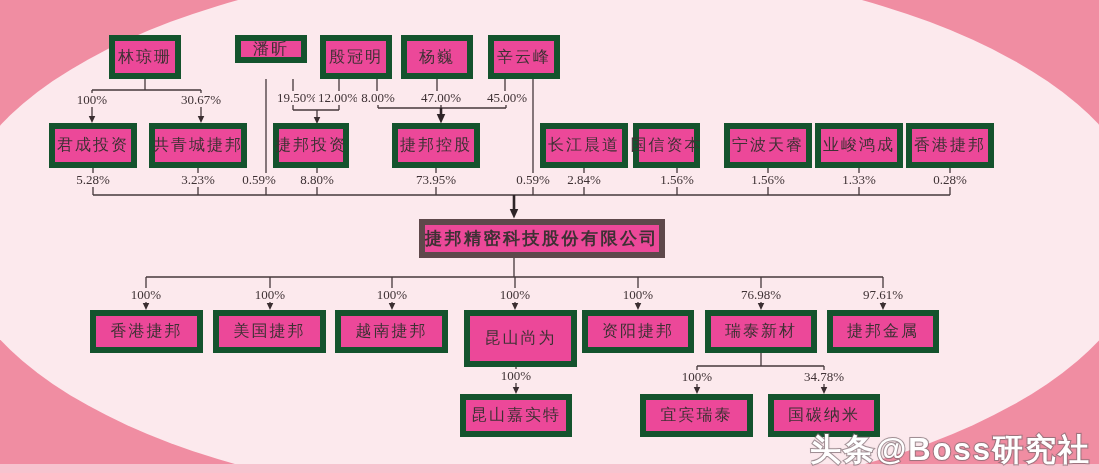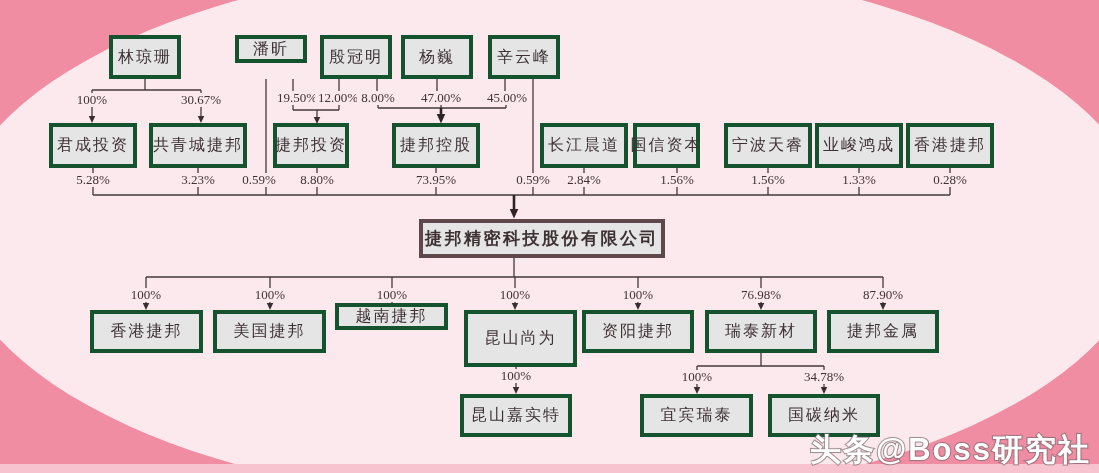--- a/index.html
+++ b/index.html
@@ -19,22 +19,22 @@
   }
   #bottom-strip{
     position:absolute;
     left:0;bottom:0;width:1099px;height:9px;
     background:#F7C3CF;
   }
   #lines{position:absolute;left:0;top:0;}
   .box{
     position:absolute;
     box-sizing:border-box;
-    border:4px solid #14532d;
-    background:#e5e5e5;
+    border:6px solid #14532d;
+    background:#ec4899;
     display:flex;align-items:center;justify-content:center;
     font-size:16px;color:#3E3134;
     letter-spacing:2px;
     white-space:nowrap;
   }
   .box.company{
     font-weight:bold;
     font-size:17px;
     letter-spacing:2.5px;
     border-color:#5E484B;
@@ -157,25 +157,25 @@
   <div class="pct" style="left:925px;top:173px;width:50px">0.28%</div>
 
   <div class="box company" style="left:391px;top:219px;width:246px;height:39px">捷邦精密科技股份有限公司</div>
 
   <div class="pct" style="left:121px;top:288px;width:50px">100%</div>
   <div class="pct" style="left:245px;top:288px;width:50px">100%</div>
   <div class="pct" style="left:367px;top:288px;width:50px">100%</div>
   <div class="pct" style="left:490px;top:288px;width:50px">100%</div>
   <div class="pct" style="left:613px;top:288px;width:50px">100%</div>
   <div class="pct" style="left:736px;top:288px;width:50px">76.98%</div>
-  <div class="pct" style="left:858px;top:288px;width:50px">87.90%</div>
+  <div class="pct" style="left:858px;top:288px;width:50px">97.61%</div>
 
   <div class="box" style="left:90px;top:310px;width:113px;height:43px">香港捷邦</div>
   <div class="box" style="left:213px;top:310px;width:113px;height:43px">美国捷邦</div>
-  <div class="box" style="left:335px;top:303px;width:113px;height:27px">越南捷邦</div>
+  <div class="box" style="left:335px;top:310px;width:113px;height:43px">越南捷邦</div>
   <div class="box" style="left:464px;top:310px;width:113px;height:57px">昆山尚为</div>
   <div class="box" style="left:582px;top:310px;width:112px;height:43px">资阳捷邦</div>
   <div class="box" style="left:705px;top:310px;width:112px;height:43px">瑞泰新材</div>
   <div class="box" style="left:827px;top:310px;width:112px;height:43px">捷邦金属</div>
 
   <div class="pct" style="left:491px;top:369px;width:50px">100%</div>
   <div class="pct" style="left:672px;top:370px;width:50px">100%</div>
   <div class="pct" style="left:799px;top:370px;width:50px">34.78%</div>
 
   <div class="box" style="left:460px;top:394px;width:112px;height:43px">昆山嘉实特</div>

